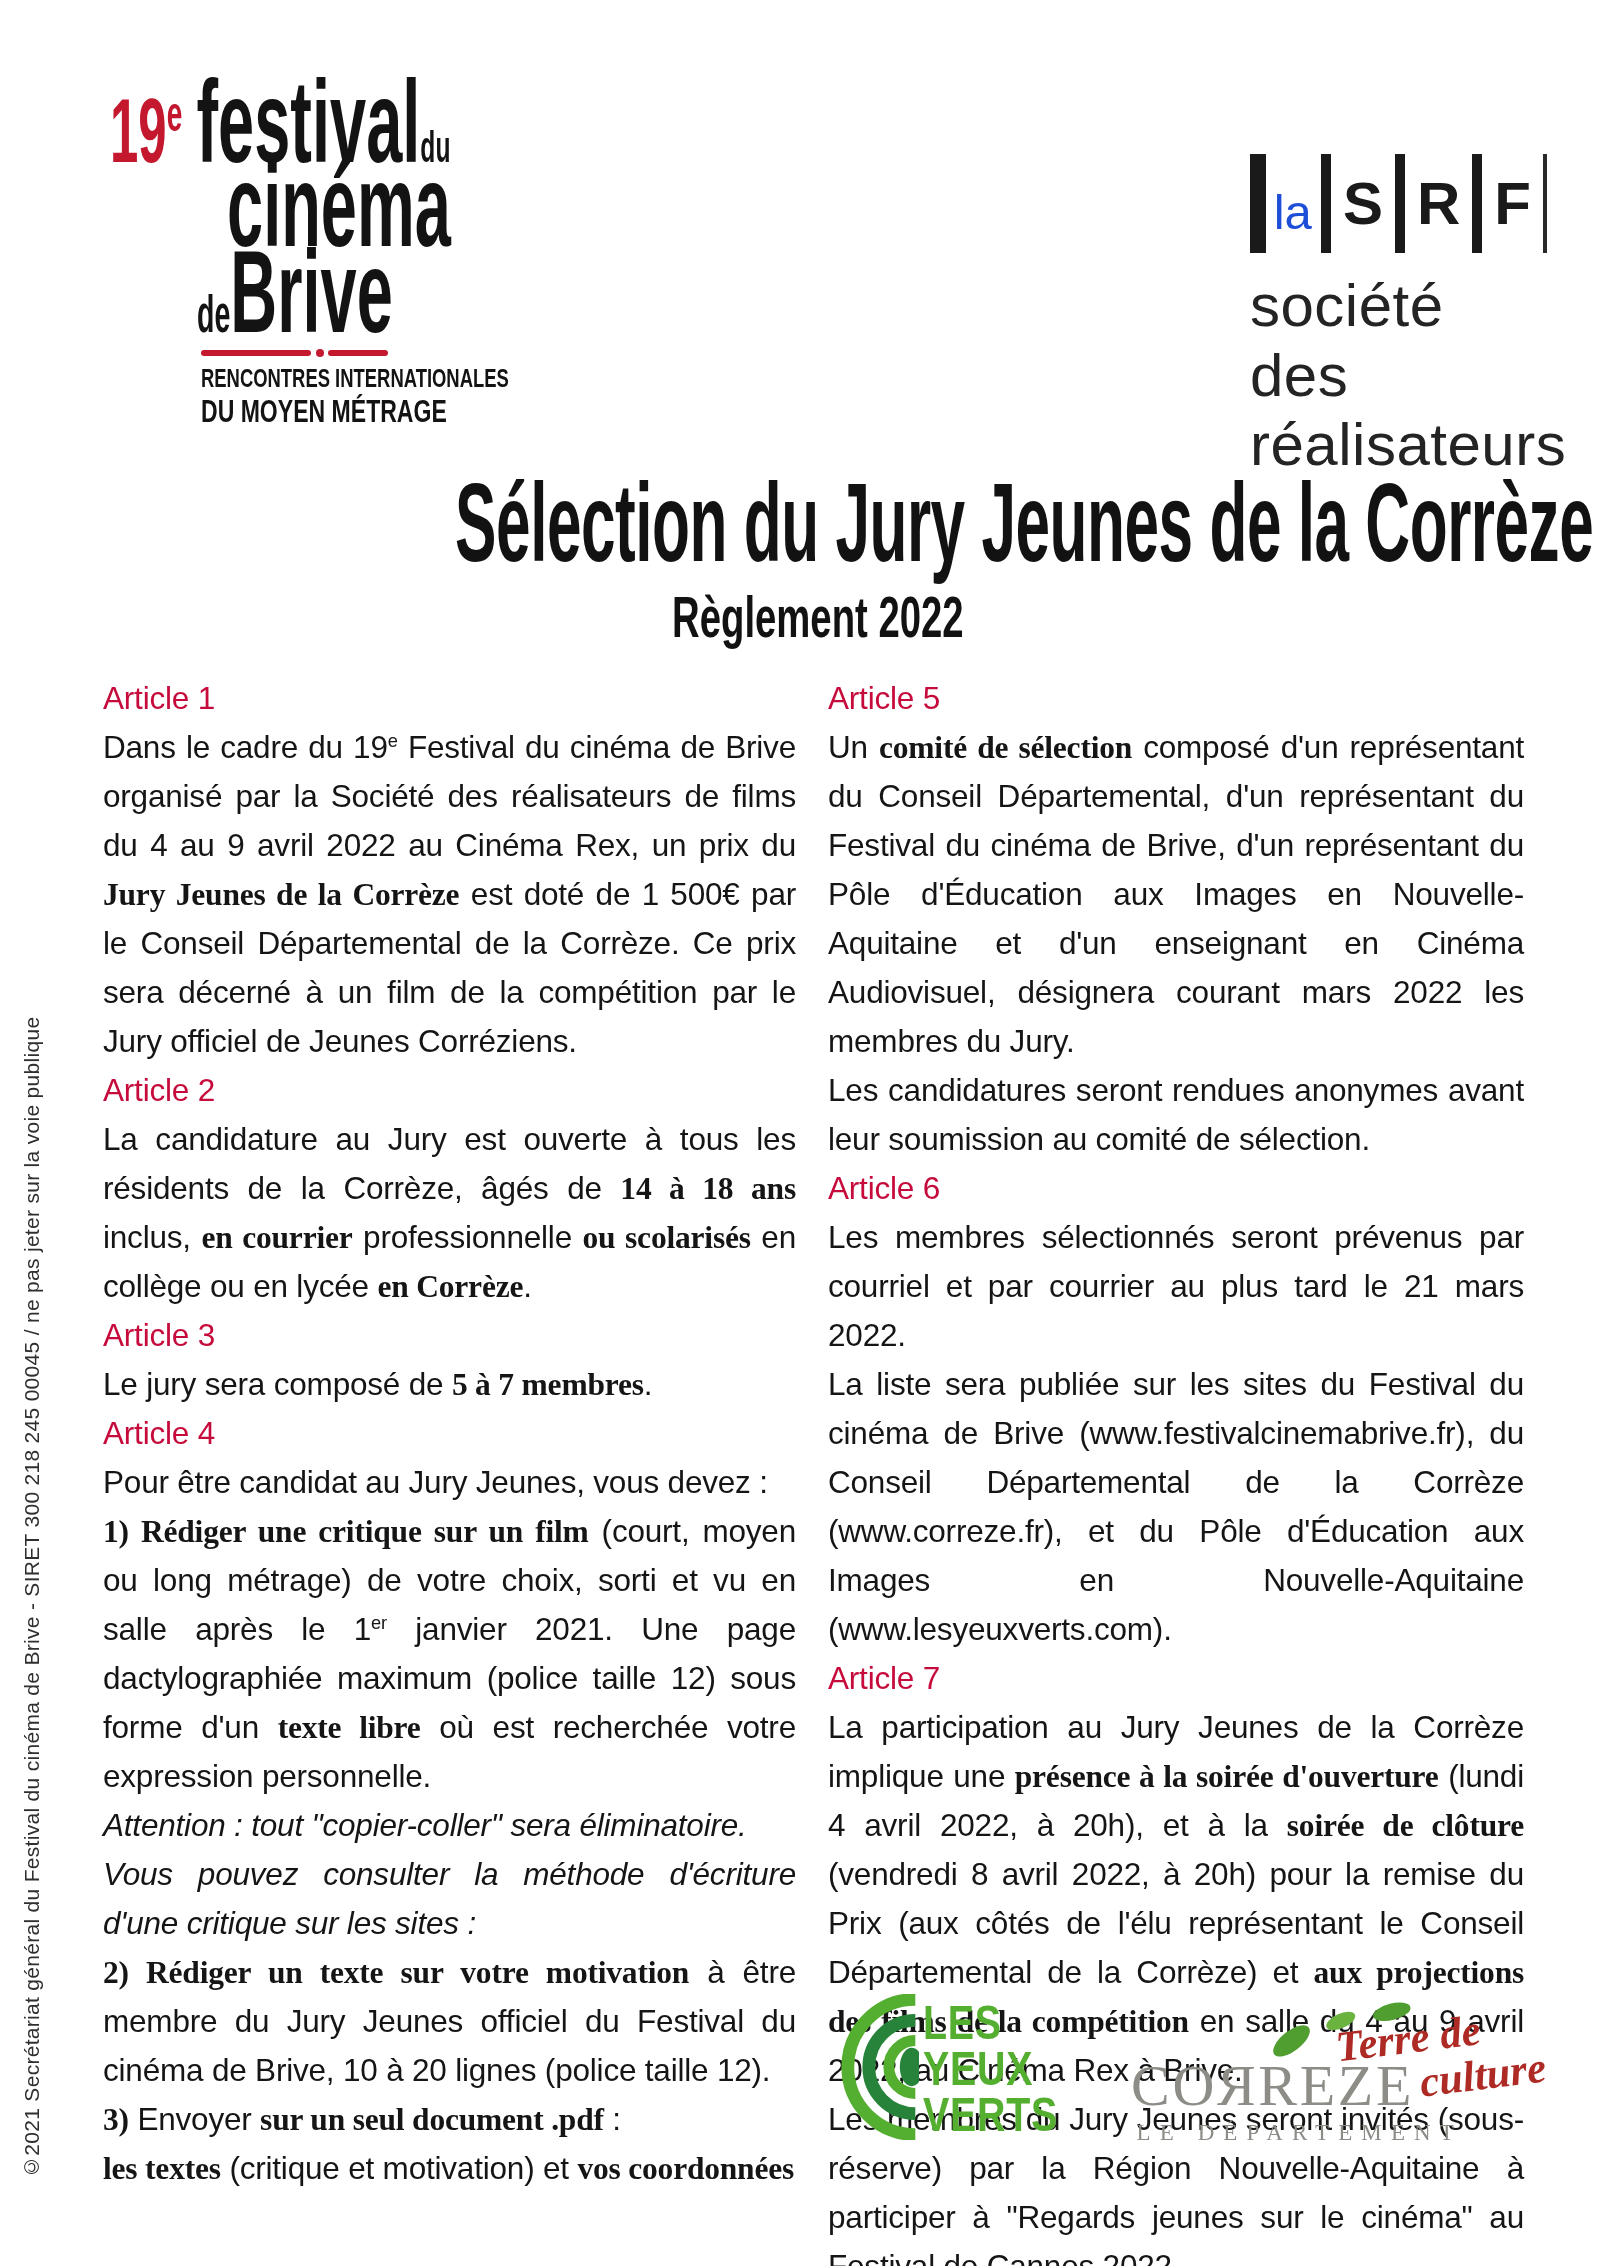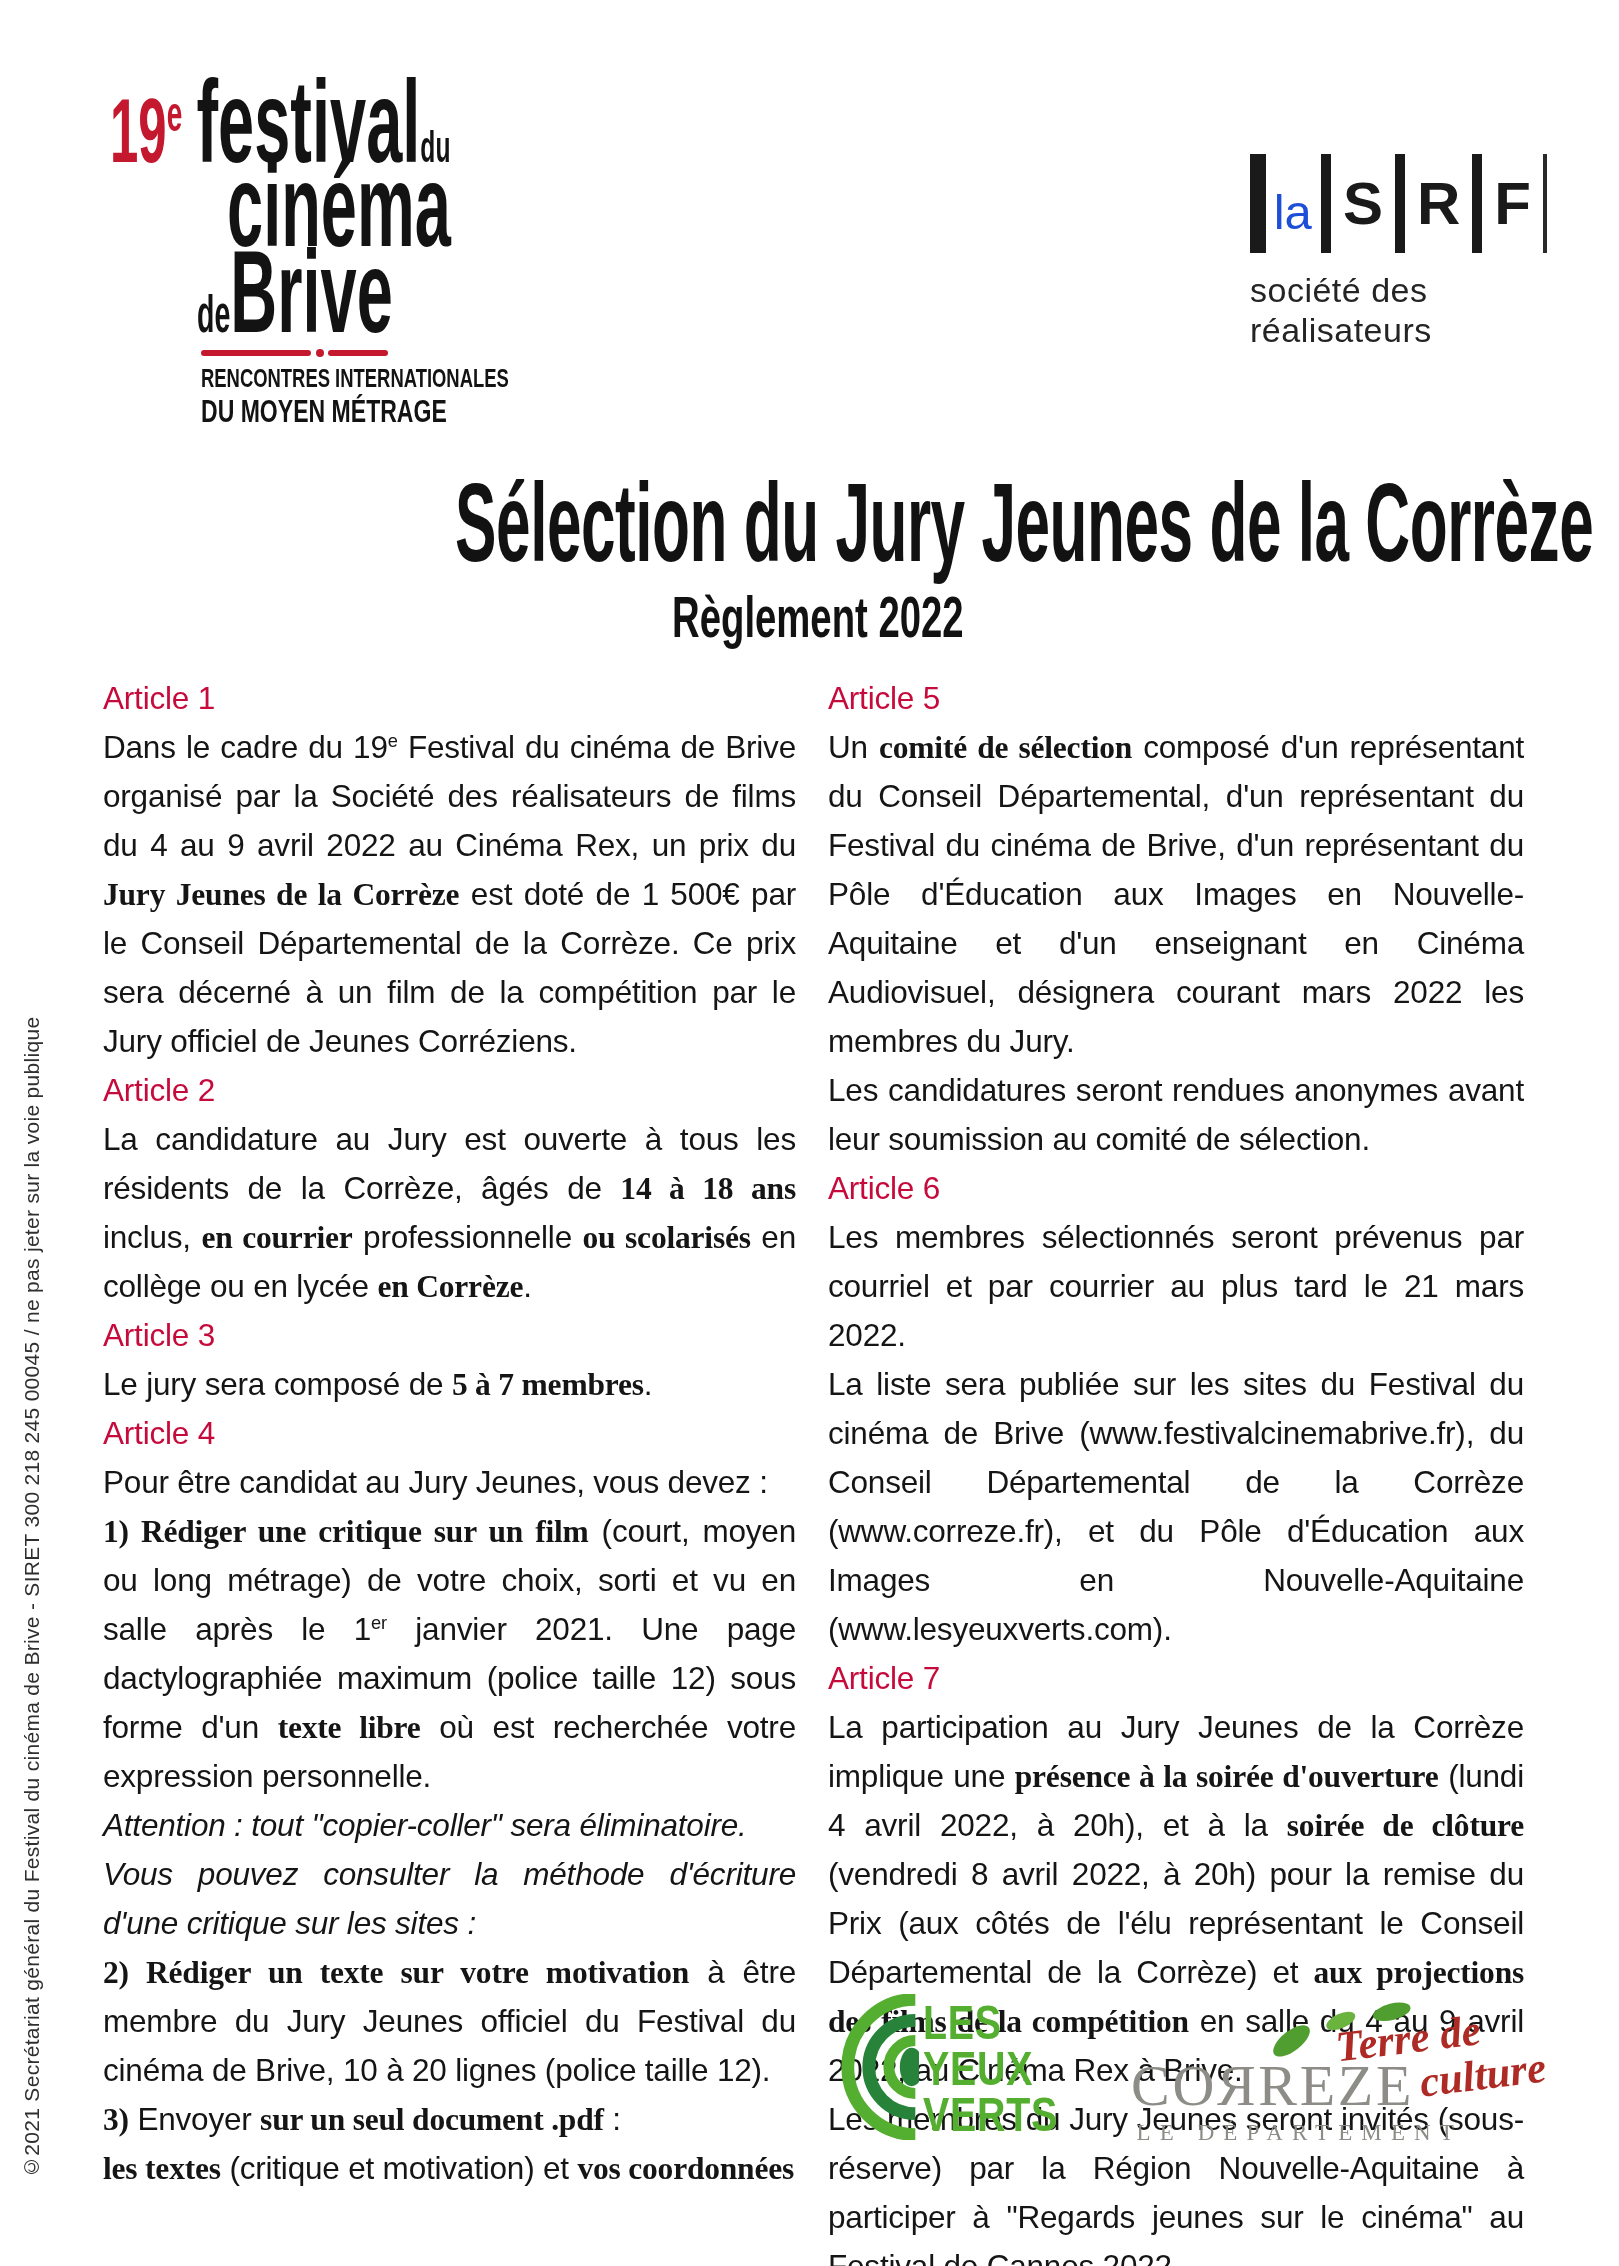--- a/index.html
+++ b/index.html
@@ -49,21 +49,21 @@
   .sub2{left:91px;top:351px;font-size:32px;}
 
   
   .srf{position:absolute;left:1250px;top:154px;width:292px;}
   .srf-bars{display:flex;align-items:center;height:99px;}
   .srf-bar{background:#1a1a1a;height:99px;width:10px;flex:0 0 auto;}
   .srf-bar.first{width:16.4px;}
   .srf-bar.last{width:3.7px;background:#2a2a2a;}
   .srf-la{font-size:49px;color:#1d4ed8;margin:16.4px 9.1px 0 7.3px;}
   .srf-letter{font-size:60px;font-weight:bold;color:#1a1a1a;margin:0 12px;}
-  .srf-name{margin-top:18.3px;font-size:34px;line-height:1.16;color:#242424;letter-spacing:0.5px;}
+  .srf-name{margin-top:18.3px;font-size:60px;line-height:1.16;color:#242424;letter-spacing:0.5px;}
 
   
   .title-block{position:absolute;left:0;top:468px;width:1619px;text-align:center;margin-left:8px;}
   .title-main .scale{
     display:inline-block;transform:scaleX(.56);transform-origin:center top;
     font-size:111px;font-weight:bold;letter-spacing:-0.9px;white-space:nowrap;color:#121212;line-height:1;
   }
   .title-sub .scale{
     display:inline-block;transform:scaleX(.66);transform-origin:center top;
     font-size:58px;font-weight:bold;white-space:nowrap;color:#121212;margin-top:9.1px;line-height:1;

